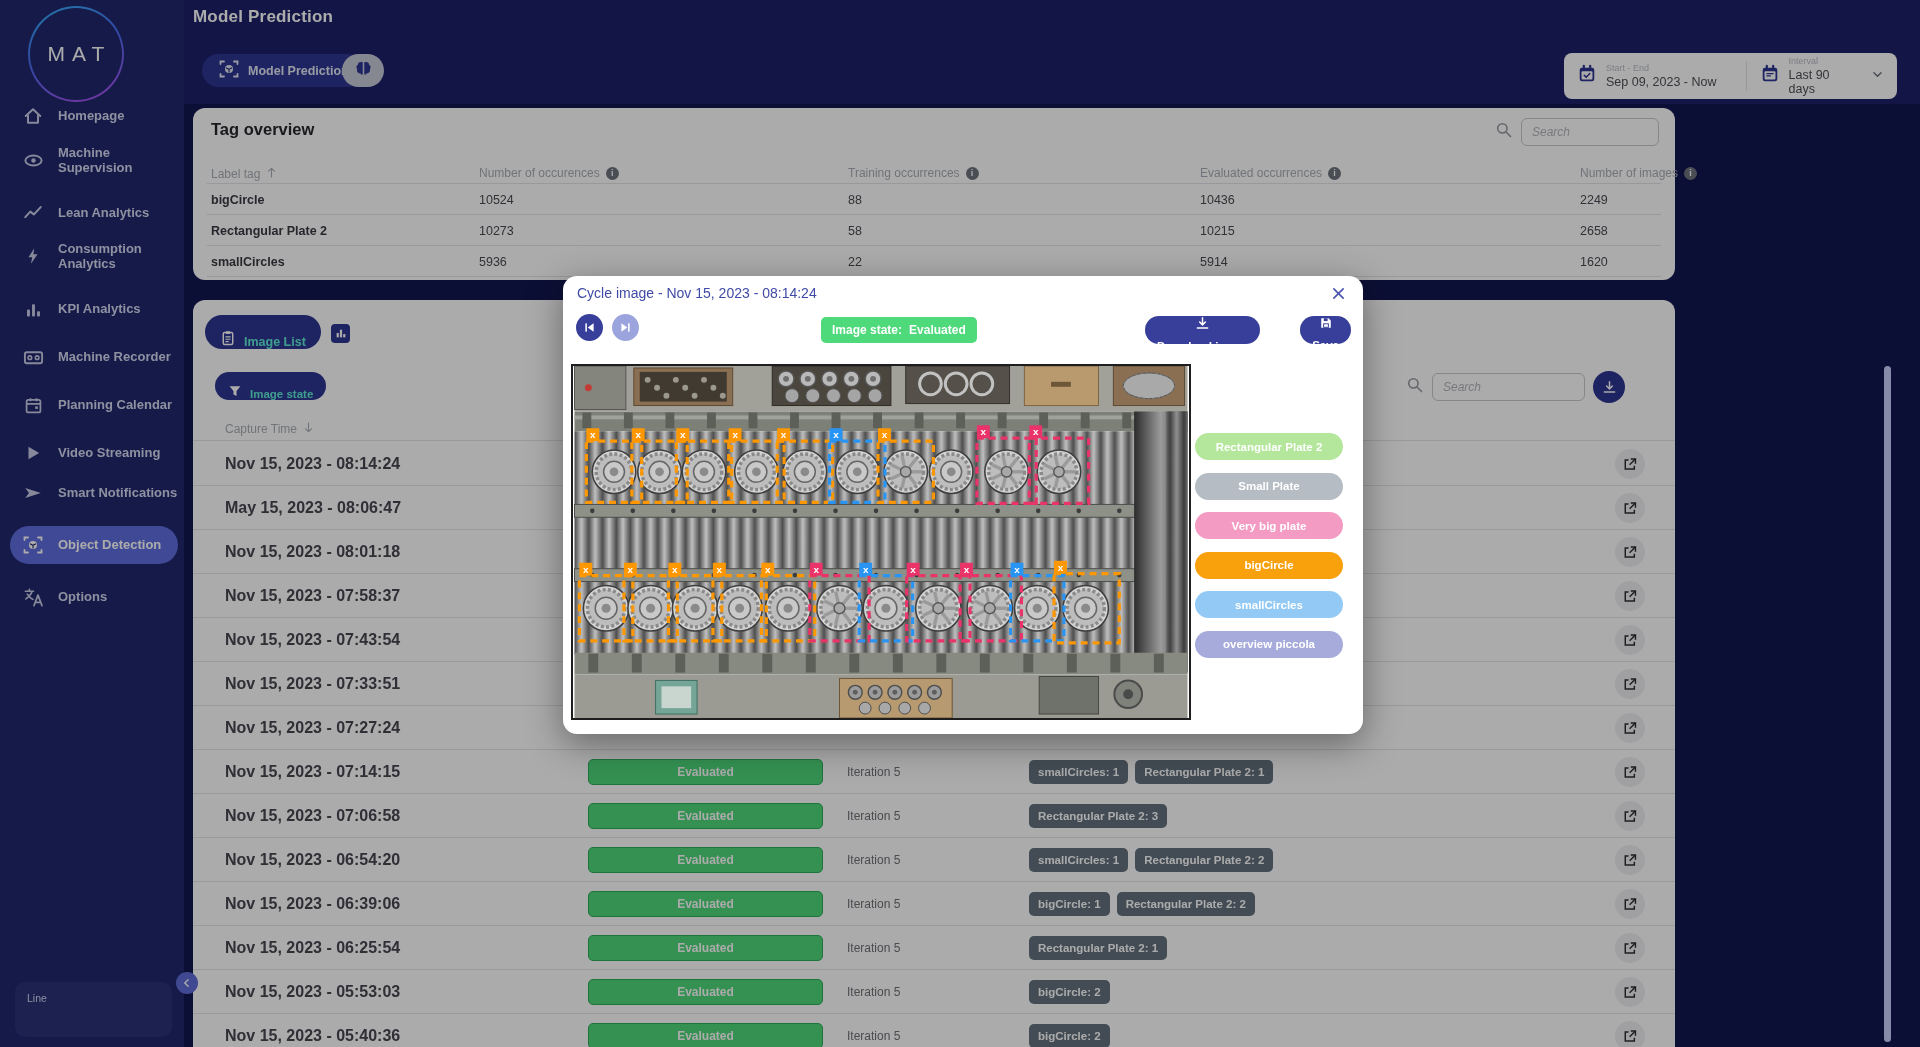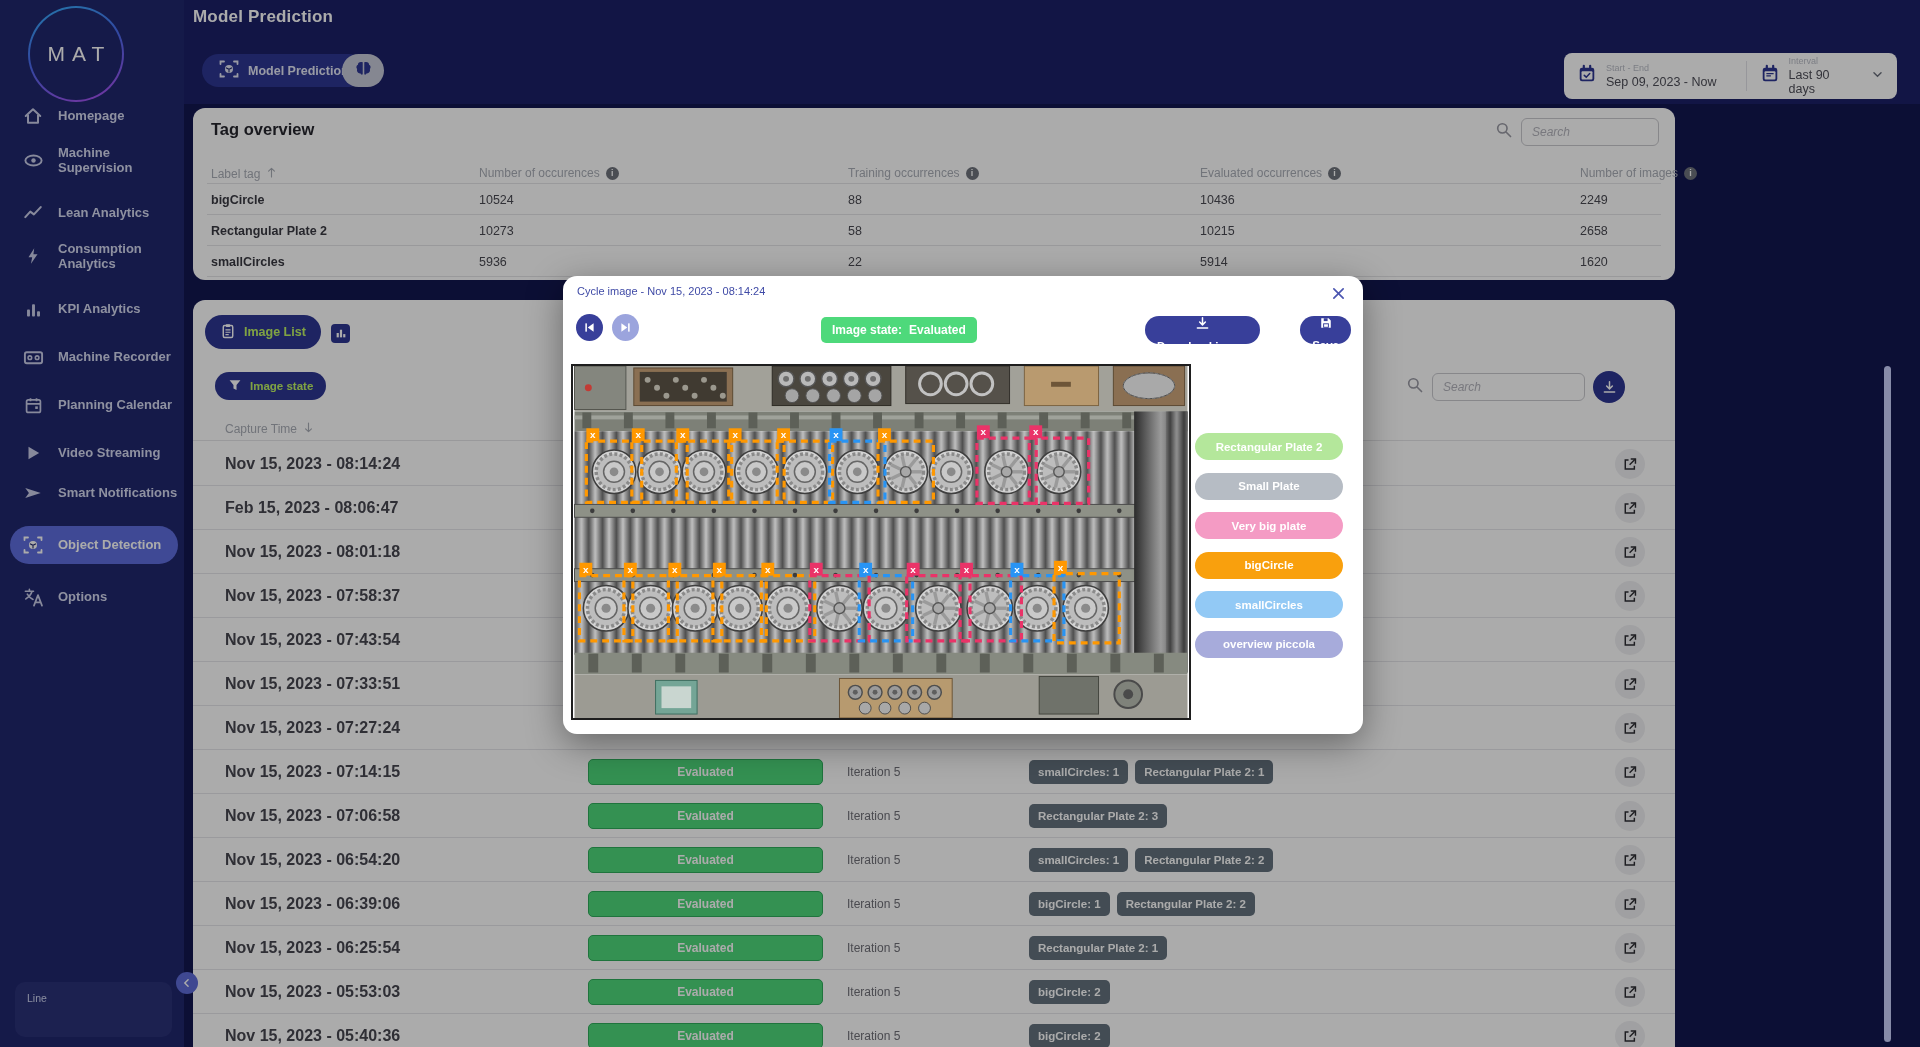--- a/index.html
+++ b/index.html
@@ -46,21 +46,21 @@
   .search-input::placeholder { color:#b4b4bc; }
 
   .th { position:absolute; font-size:12px; color:#a9adb6; display:flex; align-items:center; gap:6px; white-space:nowrap;}
   .info-dot { width:13px; height:13px; border-radius:50%; background:#6f737c; color:#fff; font-size:9px; font-weight:bold;
     display:inline-flex; align-items:center; justify-content:center; font-style:normal;}
   .sep { position:absolute; left:14px; right:14px; height:1px; background:#e4e4e8; }
   .tcell { position:absolute; font-size:12.5px; color:#4a4a52; transform:translateY(-50%); white-space:nowrap;}
   .tcell.bold { font-weight:bold; color:#3a3a42; }
 
   #list-card { top:300px; height:747px; border-bottom-left-radius:0; border-bottom-right-radius:0; }
-  .btn-indigo { background:#2e3692; color:#bef264; border:none; border-radius:17px; display:flex; align-items:center;
+  .btn-indigo { background:#2e3692; color:#5eead4; border:none; border-radius:17px; display:flex; align-items:flex-end;
     gap:8px; font-weight:bold; cursor:pointer; font-family:inherit;}
   #btn-image-list { position:absolute; left:12px; top:15px; height:34px; padding:0 15px; font-size:12.5px;}
   #btn-chart-sm { position:absolute; left:138px; top:24px; width:19px; height:19px; border-radius:4px; background:#2e3692;
     display:flex; align-items:center; justify-content:center; cursor:pointer;}
   #btn-image-state { position:absolute; left:22px; top:72px; height:28px; padding:0 13px; font-size:11.5px; border-radius:14px;}
   #capture-header { position:absolute; left:32px; top:121px; font-size:12px; color:#a9adb6; display:flex; gap:6px; align-items:center;}
   #rows-wrap { position:absolute; left:0; top:142px; right:0; }
   .lrow { position:relative; height:44px; border-bottom:1px solid #e6e6ea; }
   .lrow .date { position:absolute; left:32px; top:50%; transform:translateY(-50%); font-size:16px; font-weight:bold; color:#464650;}
   .state-pill { position:absolute; left:395px; top:50%; transform:translateY(-50%); width:235px; height:26px;
@@ -70,21 +70,21 @@
   .chips { position:absolute; left:836px; top:50%; transform:translateY(-50%); display:flex; gap:7px;}
   .chip { background:#64727e; color:#fff; font-size:11.5px; font-weight:bold; border-radius:5px; padding:6px 9px; white-space:nowrap;}
   .edit-btn { position:absolute; right:30px; top:50%; transform:translateY(-50%); width:30px; height:30px; border-radius:50%;
     background:#efeff2; display:flex; align-items:center; justify-content:center; cursor:pointer; color:#2e2e34;}
   #scrollbar { position:absolute; left:1691px; top:66px; width:7px; height:676px; background:#c9cffb; border-radius:4px;}
 
   
   #overlay { position:absolute; inset:0; background:rgba(0,0,0,.33); z-index:40; }
   #modal { position:absolute; left:563px; top:276px; width:800px; height:458px; background:#fff; border-radius:14px;
     z-index:50; box-shadow:0 10px 36px rgba(0,0,0,.4); }
-  #modal-title { position:absolute; left:14px; top:9px; font-size:11px; color:#3f4aa6; }
+  #modal-title { position:absolute; left:14px; top:9px; font-size:14px; color:#3f4aa6; }
   #modal-close { position:absolute; right:16px; top:8px; color:#4b55b0; font-size:15px; cursor:pointer; width:18px; height:18px;
     display:flex; align-items:center; justify-content:center;}
   .nav-circle { position:absolute; width:27px; height:27px; border-radius:50%; display:flex; align-items:center;
     justify-content:center; cursor:pointer; color:#fff;}
   #btn-prev { left:13px; top:38px; background:#383f9a; }
   #btn-next { left:49px; top:38px; background:#9ba4dd; }
   #state-badge { position:absolute; left:258px; top:41px; height:26px; padding:0 11px; background:#4ed97b; border-radius:5px;
     color:#fff; font-size:12px; font-weight:bold; display:flex; align-items:center; gap:7px;}
   .modal-btn { position:absolute; top:40px; height:28px; border-radius:15px; background:#383f9a; color:#fff; border:none;
     display:flex; align-items:center; gap:7px; padding:0 12px; font-size:11.5px; font-weight:bold; cursor:pointer; font-family:inherit;flex-direction:column;}
@@ -362,21 +362,21 @@
         <div class="date">Nov 15, 2023 - 08:14:24</div>
         <div class="edit-btn">
           <svg width="16" height="16" viewBox="0 0 22 22">
             <path d="M9 5.5 H4.5 V18 H17 V13.5" fill="none" stroke="#2e2e34" stroke-width="2"></path>
             <path d="M12 4 H18.5 V10.5" fill="none" stroke="#2e2e34" stroke-width="2"></path>
             <path d="M18 4.5 L10.5 12" stroke="#2e2e34" stroke-width="2"></path>
           </svg>
         </div>
       </div>
       <div class="lrow">
-        <div class="date">Feb 15, 2023 - 08:06:47</div>
+        <div class="date">May 15, 2023 - 08:06:47</div>
         <div class="edit-btn">
           <svg width="16" height="16" viewBox="0 0 22 22">
             <path d="M9 5.5 H4.5 V18 H17 V13.5" fill="none" stroke="#2e2e34" stroke-width="2"></path>
             <path d="M12 4 H18.5 V10.5" fill="none" stroke="#2e2e34" stroke-width="2"></path>
             <path d="M18 4.5 L10.5 12" stroke="#2e2e34" stroke-width="2"></path>
           </svg>
         </div>
       </div>
       <div class="lrow">
         <div class="date">Nov 15, 2023 - 08:01:18</div>

